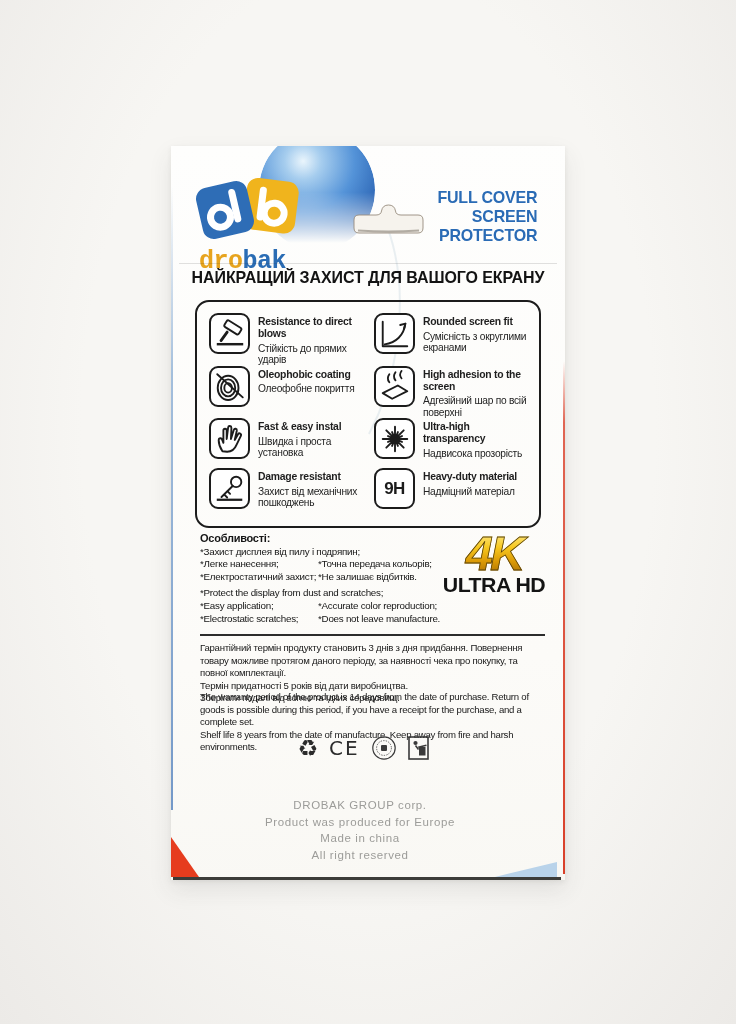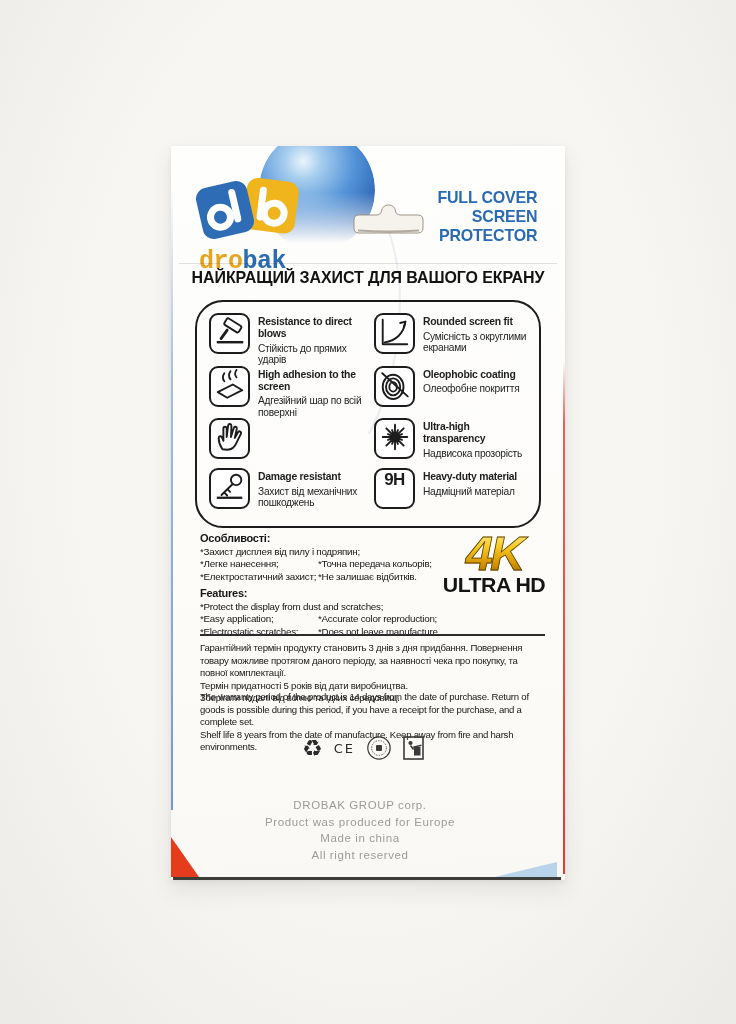--- a/index.html
+++ b/index.html
@@ -40,28 +40,28 @@
   
   .top-rule { position:absolute; left:8px; right:8px; top:117px; height:1px; background:rgba(40,40,40,.14); z-index:2; }
   .headline {
     position:absolute; left:0; right:0; top:122px; text-align:center; z-index:2;
     font-size:16.5px; font-weight:700; color:#131313; letter-spacing:-0.1px;
     transform: scaleX(.97);
   }
   
   .feat-box {
     position:absolute; left:24px; top:154px; width:346px; height:228px; z-index:2;
-    border:2.5px solid #1c1c1c; border-radius:28px;
+    border:2.5px solid #1c1c1c; border-radius:14px;
     padding:11px 8px 8px 12px;
     display:grid; grid-template-columns:1fr 1fr; grid-auto-rows:1fr; column-gap:8px;
   }
   .feat-cell { display:flex; align-items:flex-start; }
   .feat-icon {
     flex:none; width:41px; height:41px; border:2.2px solid #1c1c1c; border-radius:9px;
-    margin-right:8px; display:flex; justify-content:center; background:#fff;
+    margin-right:8px; display:flex; align-items:center; justify-content:center; background:#fff;
   }
   .feat-icon svg { display:block; }
   .nine-h { font-size:17px; font-weight:700; color:#1c1c1c; letter-spacing:-0.5px; }
   .feat-text { padding-top:3px; }
   .feat-en { font-size:10.4px; font-weight:700; color:#1e1e1e; letter-spacing:-0.25px; line-height:12px; }
   .feat-uk { font-size:10.2px; font-weight:400; color:#242424; letter-spacing:-0.25px; line-height:11.5px; margin-top:2.5px; }
   
   .list-section { position:absolute; left:29px; width:345px; z-index:2; font-size:9.8px; letter-spacing:-0.25px; color:#151515; }
   .list-uk { top:386px; } .list-en { top:441px; }
   .list-title { font-weight:700; font-size:11px; margin-bottom:1.5px; }
@@ -79,21 +79,21 @@
   }
   .badge-4k .ultrahd { font-size:20.5px; font-weight:700; letter-spacing:-0.5px; color:#141414; margin-top:-3px; transform:scaleX(1.04); }
   
   .mid-rule { position:absolute; left:29px; top:488px; width:345px; height:2px; background:#2c2c2c; z-index:2; }
   .warranty { position:absolute; left:29px; width:346px; z-index:2; font-size:9.6px; letter-spacing:-0.25px; line-height:12.6px; color:#181818; }
   .warranty-uk { top:496px; font-weight:400; }
   .warranty-en { top:545px; }
   
   .certs { position:absolute; left:0; right:10px; top:589px; display:flex; justify-content:center; align-items:center; gap:11px; z-index:2; color:#2b2b2b; }
   .recycle { font-family:"DejaVu Sans", sans-serif; font-size:23px; line-height:24px; }
-  .ce-mark { font-family:"DejaVu Sans", sans-serif; font-size:13px; font-weight:400; letter-spacing:2px; }
+  .ce-mark { font-family:"DejaVu Sans", sans-serif; font-size:20px; font-weight:400; letter-spacing:2px; }
   
   .footer { position:absolute; left:0; right:16px; top:651px; text-align:center; z-index:2;
     color:#9c9c99; font-size:11.5px; line-height:16.5px; letter-spacing:0.6px; font-weight:400; }
   
   .edge-left-blue { position:absolute; left:0; top:40px; bottom:70px; width:1.6px; z-index:4;
     background: linear-gradient(180deg, rgba(90,140,195,0) 0%, rgba(90,140,195,.55) 30%, rgba(70,120,185,.75) 100%); }
   .edge-right-red { position:absolute; right:0; top:215px; bottom:6px; width:1.7px; z-index:4;
     background: linear-gradient(180deg, rgba(217,64,42,0) 0%, rgba(217,64,42,.8) 12%, #d9402a 100%); }
   .corner-red { position:absolute; left:0; bottom:3px; width:0; height:0; z-index:4;
     border-bottom:40px solid #e63c1e; border-right:28px solid transparent; }
@@ -174,56 +174,60 @@
       </div>
       <div class="feat-text">
         <div class="feat-en">Rounded screen fit</div>
         <div class="feat-uk">Сумісність з округлими екранами</div>
       </div>
     </div>
 
     <div class="feat-cell">
       <div class="feat-icon">
         <svg width="34" height="34" viewBox="0 0 36 36">
+          <g class="k" stroke-width="1.5">
+              <ellipse cx="16" cy="20" rx="4" ry="5"></ellipse>
+              <ellipse cx="16" cy="20" rx="7.5" ry="9"></ellipse>
+              <ellipse cx="16" cy="20" rx="11" ry="12.8"></ellipse>
+            </g>
+          <path d="M4.5 5.5 L31.5 30" class="k" stroke-width="2.3"></path>
+        </svg>
+      </div>
+      <div class="feat-text">
+        <div class="feat-en">Oleophobic coating</div>
+        <div class="feat-uk">Олеофобне покриття</div>
+      </div>
+    </div>
+
+    <div class="feat-cell">
+      <div class="feat-icon">
+        <svg width="34" height="34" viewBox="0 0 36 36">
           <g class="k">
               <path d="M5 25.5 L21 17.5 L31 23.5 L15 31.5 Z"></path>
               <path d="M12 14 q-3.2 -4 0 -8.5"></path>
               <path d="M18.5 12 q-3.2 -4 0 -8.5"></path>
               <path d="M25 10 q-3.2 -4 0 -8" stroke-width="1.8"></path>
             </g>
         </svg>
       </div>
       <div class="feat-text">
         <div class="feat-en">High adhesion to the screen</div>
         <div class="feat-uk">Адгезійний шар по всій поверхні</div>
       </div>
     </div>
 
     <div class="feat-cell">
       <div class="feat-icon">
         <svg width="34" height="34" viewBox="0 0 36 36">
-          <g class="k" stroke-width="1.5">
-              <ellipse cx="16" cy="20" rx="4" ry="5"></ellipse>
-              <ellipse cx="16" cy="20" rx="7.5" ry="9"></ellipse>
-              <ellipse cx="16" cy="20" rx="11" ry="12.8"></ellipse>
-            </g>
-          <path d="M4.5 5.5 L31.5 30" class="k" stroke-width="2.3"></path>
-        </svg>
-      </div>
-      <div class="feat-text">
-        <div class="feat-en">Oleophobic coating</div>
-        <div class="feat-uk">Олеофобне покриття</div>
-      </div>
-    </div>
-
-    <div class="feat-cell">
-      <div class="feat-icon">
-        <svg width="34" height="34" viewBox="0 0 36 36">
           <path class="k" d="M10 31 C8 28 6 23 6 19 c0 -2 3 -2.5 3.5 -0.5 L11 22 L11 9 c0 -2.5 3.5 -2.5 3.5 0 L14.5 18 L16 6 c0.3 -2.5 3.5 -2.2 3.5 0.3 L19 18 L22 8.5 c0.7 -2.3 3.6 -1.5 3.2 0.8 L23 19 L26.5 13 c1.2 -2 4 -0.6 3 1.6 L25 24 c-2 5 -6 7.5 -10 7.5 Z"></path>
         </svg>
+      </div>
+      <div class="feat-text">
+        <div class="feat-en">Fast &amp; easy instal</div>
+        <div class="feat-uk">Швидка і проста установка</div>
       </div>
     </div>
 
     <div class="feat-cell">
       <div class="feat-icon">
         <svg width="34" height="34" viewBox="0 0 36 36">
           <path class="k" stroke-width="1.6" d="M18 18 L31 18 M18 18 L27.2 27.2 M18 18 L18 31 M18 18 L8.8 27.2 M18 18 L5 18 M18 18 L8.8 8.8 M18 18 L18 5 M18 18 L27.2 8.8 M18 18 L25.4 21.1 M18 18 L21.1 25.4 M18 18 L14.9 25.4 M18 18 L10.6 21.1 M18 18 L10.6 14.9 M18 18 L14.9 10.6 M18 18 L21.1 10.6 M18 18 L25.4 14.9"></path>
           <circle cx="18" cy="18" r="2.2" fill="#1c1c1c"></circle>
         </svg>
       </div>
@@ -268,21 +272,20 @@
       <span class="c1">*Легке нанесення;</span>
       <span class="c2">*Точна передача кольорів;</span>
     </div>
     <div class="list-line list-cols">
       <span class="c1">*Електростатичний захист;</span>
       <span class="c2">*Не залишає відбитків.</span>
     </div>
   </div>
 
   <div class="list-section list-en">
-    <div class="list-title">Features:</div>
     <div class="list-line">*Protect the display from dust and scratches;</div>
     <div class="list-line list-cols">
       <span class="c1">*Easy application;</span>
       <span class="c2">*Accurate color reproduction;</span>
     </div>
     <div class="list-line list-cols">
       <span class="c1">*Electrostatic scratches;</span>
       <span class="c2">*Does not leave manufacture.</span>
     </div>
   </div>

